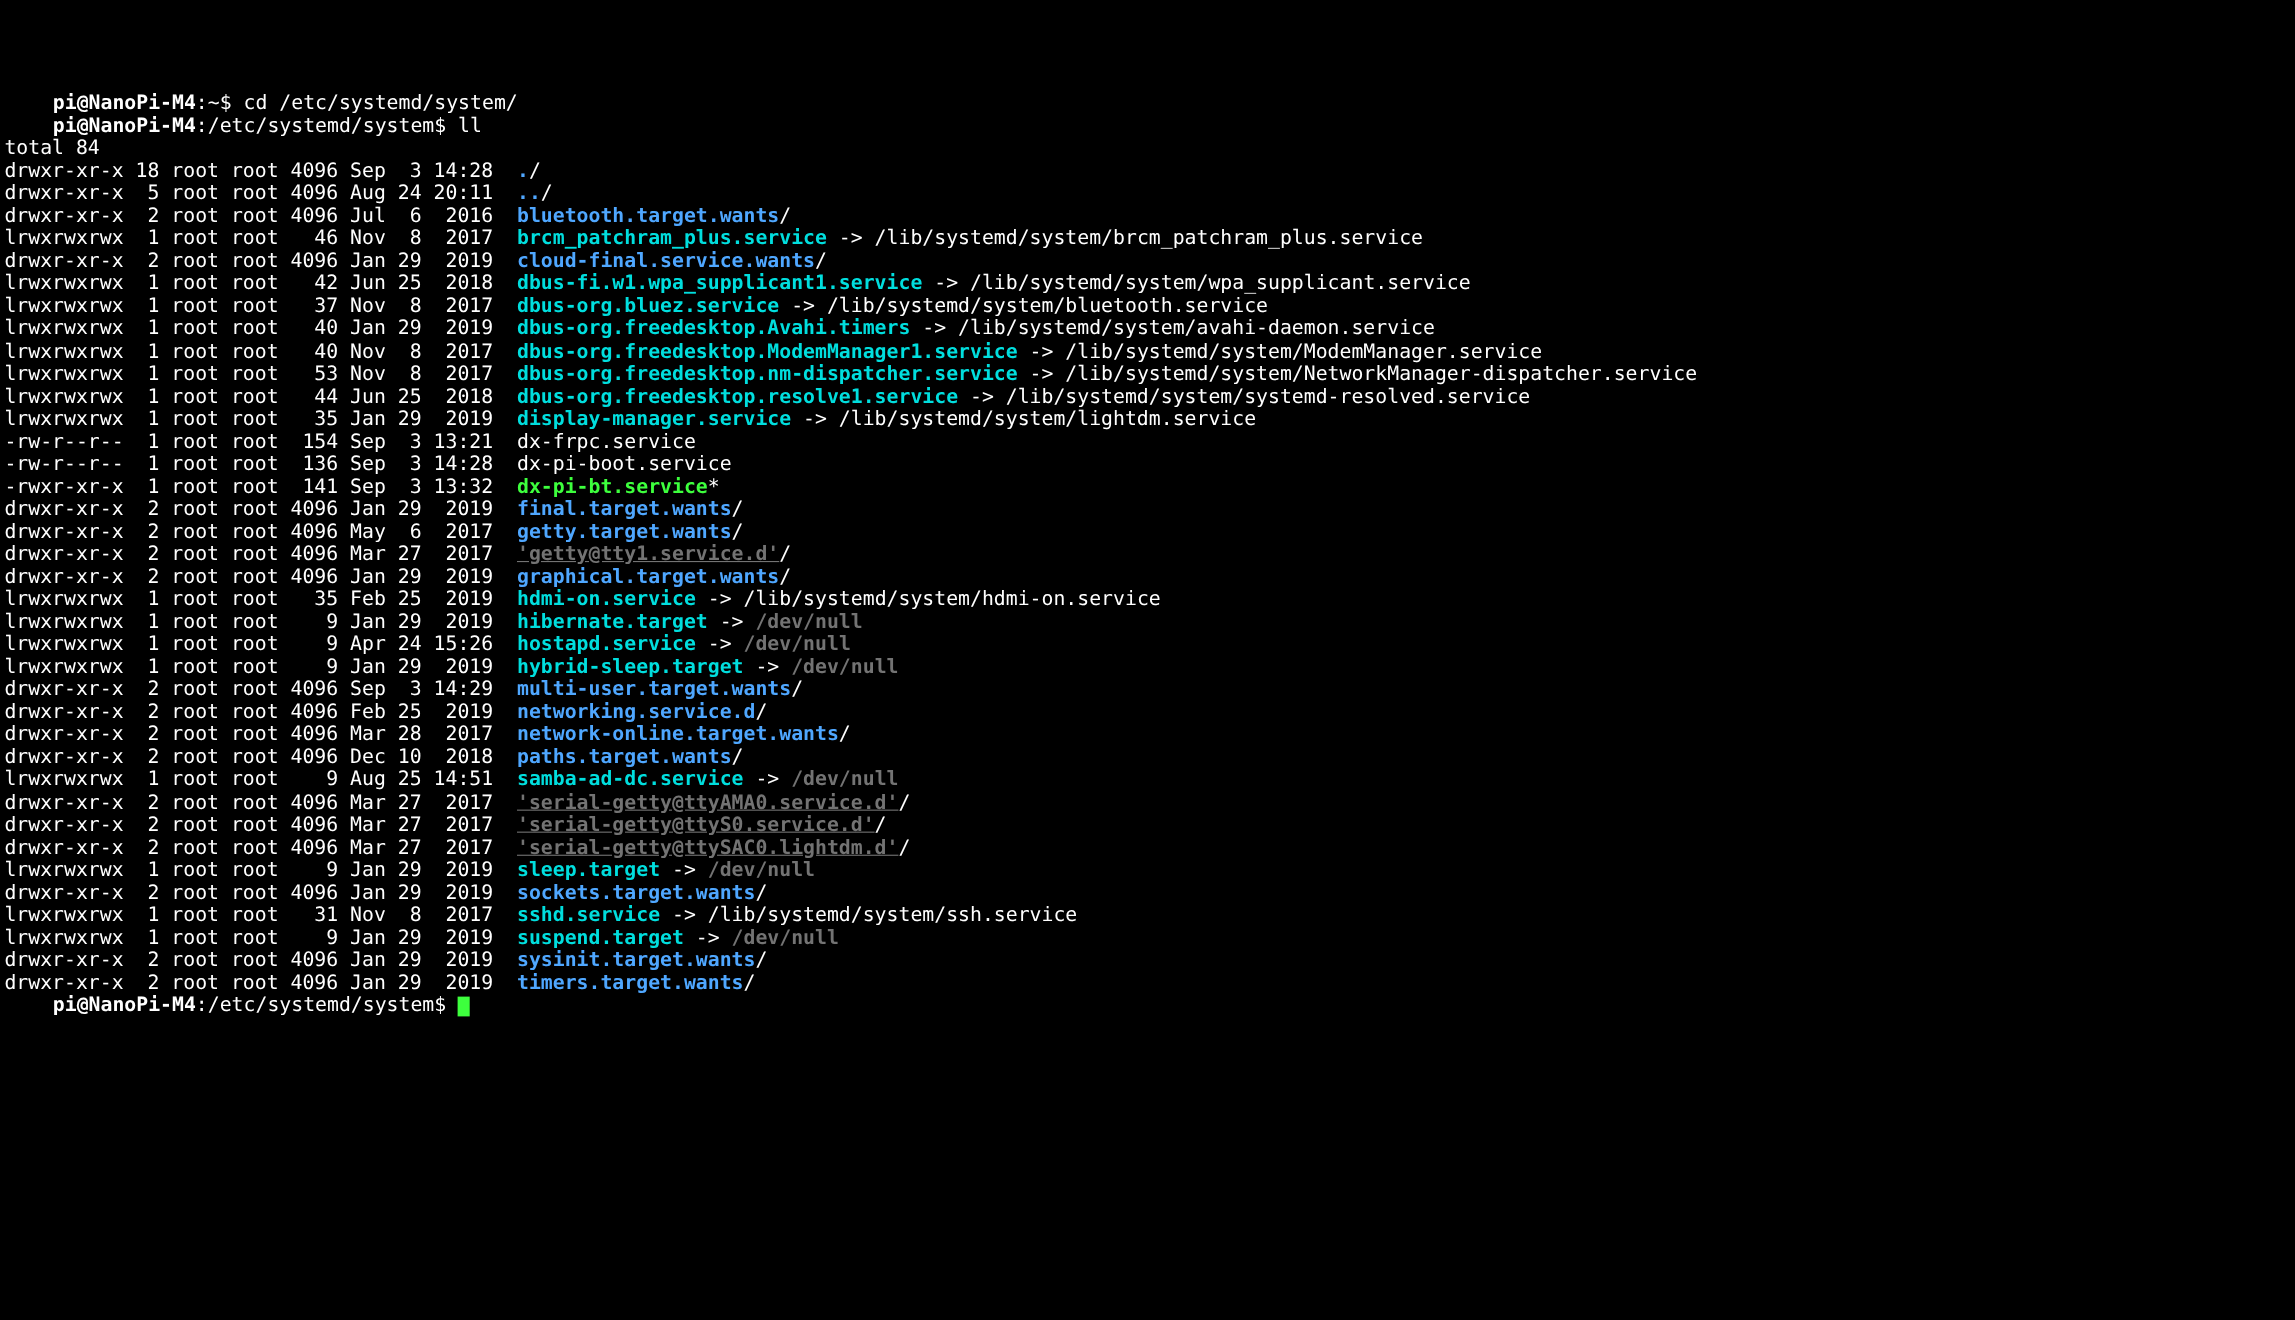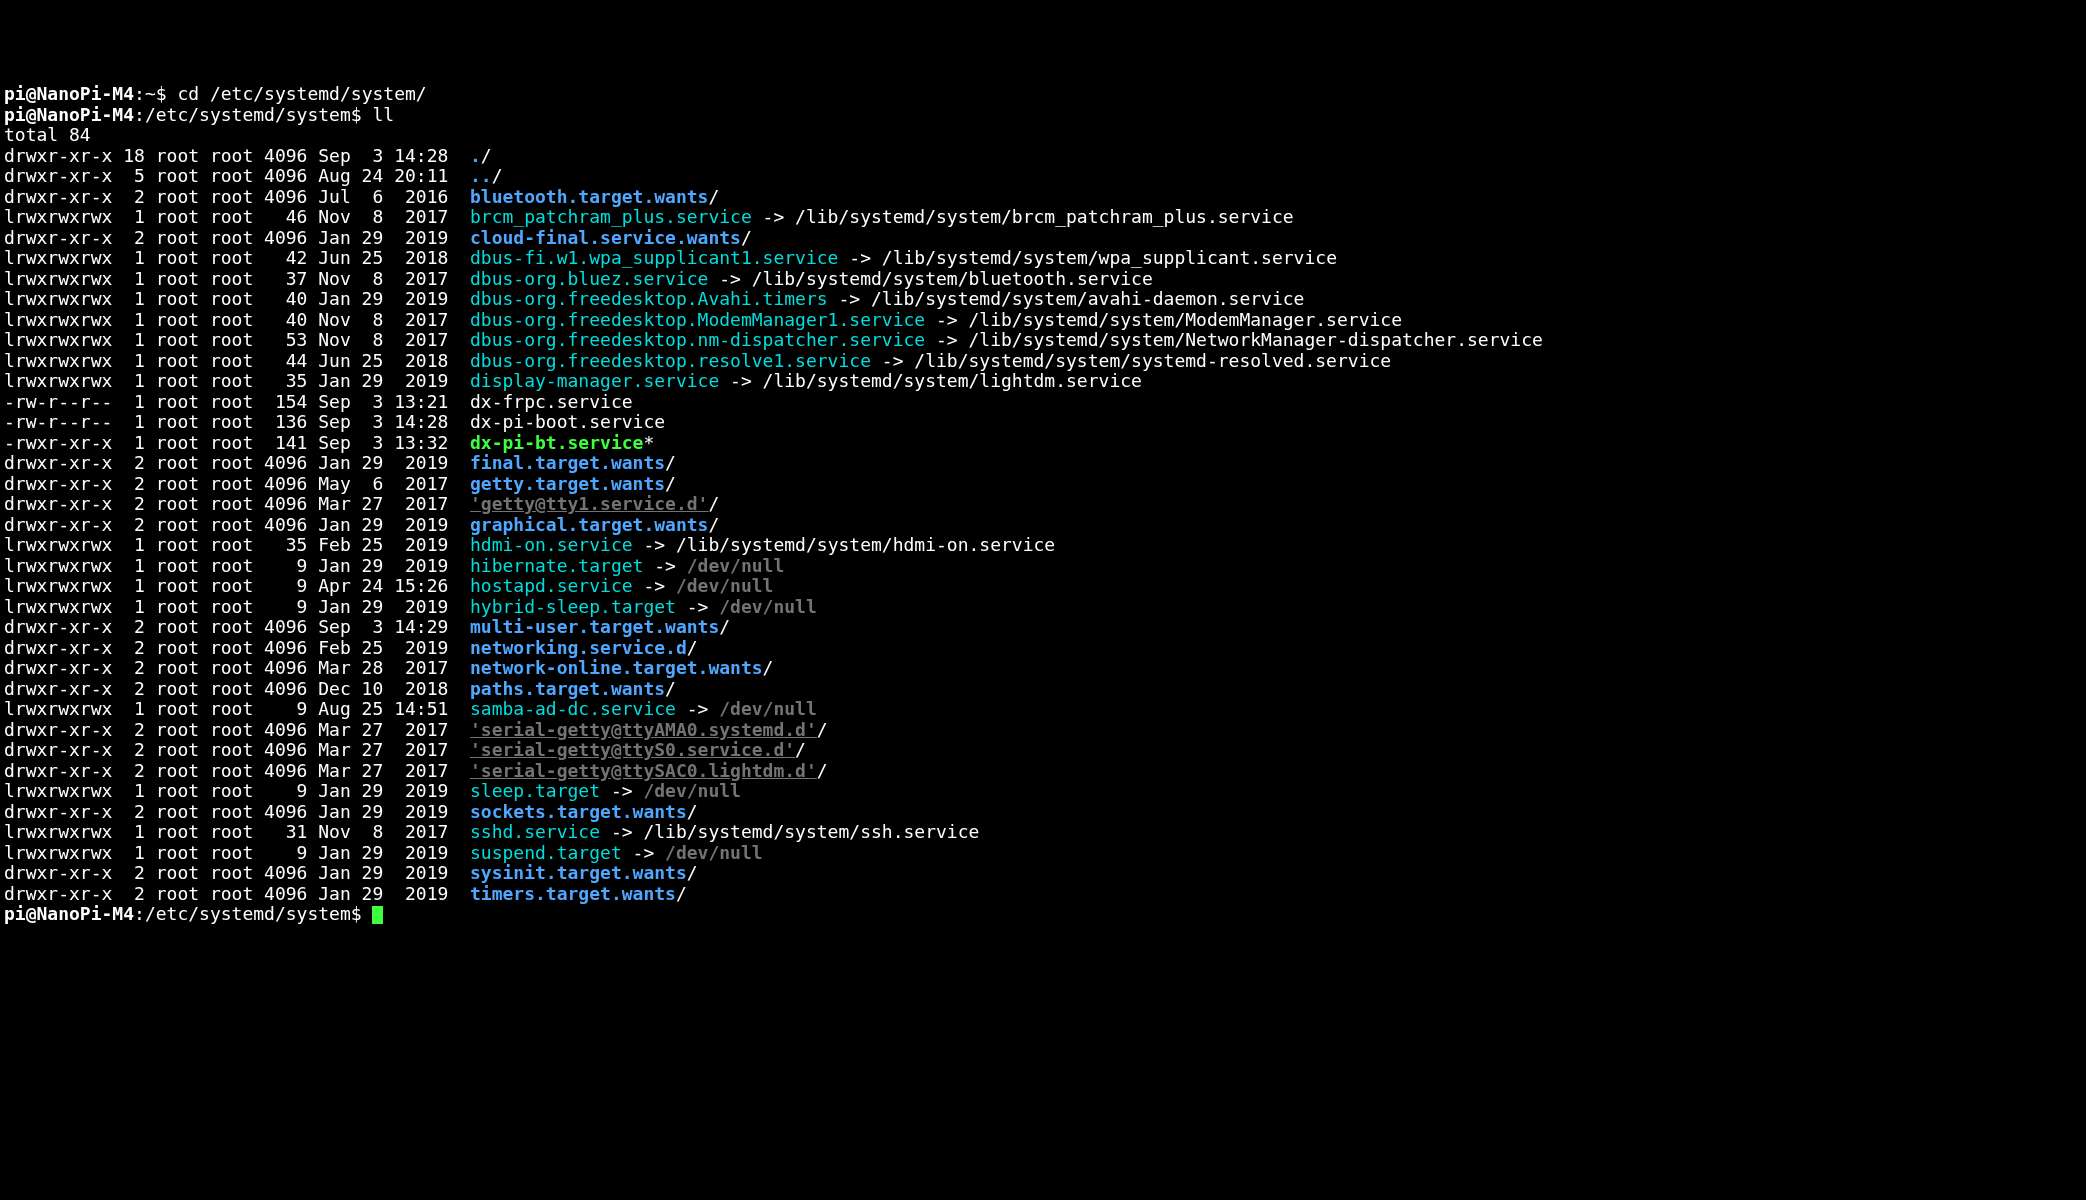--- a/index.html
+++ b/index.html
@@ -5,23 +5,23 @@
 body {
   background: #000;
   color: #fff;
   font-family: "Menlo", "Consolas", "DejaVu Sans Mono", monospace;
   font-size: 18px;
   line-height: 20.5px;
   margin: 0;
   padding: 2px 4px;
   white-space: pre;
 }
-.bold { font-weight: bold; }
+.bold { font-weight: bold; margin-left: 44px; }
 .dir  { color: #4fa7ff; font-weight: bold; }
-.link { color: #00dede; font-weight: normal; }
+.link { color: #00dede; font-weight: bold; }
 .exe  { color: #3dff3d; font-weight: bold; }
 .quoted { color: #737373; font-weight: bold; text-decoration: underline; }
 .null { color: #737373; font-weight: bold; }
 .cursor {
   display: inline-block;
   width: 0.6em;
   height: 1em;
   background: #3dff3d;
   vertical-align: text-bottom;
 }
@@ -55,21 +55,21 @@
 <span>drwxr-xr-x  2 root root 4096 Jan 29  2019  <span class="dir">graphical.target.wants</span>/</span>
 <span>lrwxrwxrwx  1 root root   35 Feb 25  2019  <span class="link">hdmi-on.service</span> -&gt; /lib/systemd/system/hdmi-on.service</span>
 <span>lrwxrwxrwx  1 root root    9 Jan 29  2019  <span class="link">hibernate.target</span> -&gt; <span class="null">/dev/null</span></span>
 <span>lrwxrwxrwx  1 root root    9 Apr 24 15:26  <span class="link">hostapd.service</span> -&gt; <span class="null">/dev/null</span></span>
 <span>lrwxrwxrwx  1 root root    9 Jan 29  2019  <span class="link">hybrid-sleep.target</span> -&gt; <span class="null">/dev/null</span></span>
 <span>drwxr-xr-x  2 root root 4096 Sep  3 14:29  <span class="dir">multi-user.target.wants</span>/</span>
 <span>drwxr-xr-x  2 root root 4096 Feb 25  2019  <span class="dir">networking.service.d</span>/</span>
 <span>drwxr-xr-x  2 root root 4096 Mar 28  2017  <span class="dir">network-online.target.wants</span>/</span>
 <span>drwxr-xr-x  2 root root 4096 Dec 10  2018  <span class="dir">paths.target.wants</span>/</span>
 <span>lrwxrwxrwx  1 root root    9 Aug 25 14:51  <span class="link">samba-ad-dc.service</span> -&gt; <span class="null">/dev/null</span></span>
-<span>drwxr-xr-x  2 root root 4096 Mar 27  2017  <span class="quoted">'serial-getty@ttyAMA0.systemd.d'</span>/</span>
+<span>drwxr-xr-x  2 root root 4096 Mar 27  2017  <span class="quoted">'serial-getty@ttyAMA0.service.d'</span>/</span>
 <span>drwxr-xr-x  2 root root 4096 Mar 27  2017  <span class="quoted">'serial-getty@ttyS0.service.d'</span>/</span>
 <span>drwxr-xr-x  2 root root 4096 Mar 27  2017  <span class="quoted">'serial-getty@ttySAC0.lightdm.d'</span>/</span>
 <span>lrwxrwxrwx  1 root root    9 Jan 29  2019  <span class="link">sleep.target</span> -&gt; <span class="null">/dev/null</span></span>
 <span>drwxr-xr-x  2 root root 4096 Jan 29  2019  <span class="dir">sockets.target.wants</span>/</span>
 <span>lrwxrwxrwx  1 root root   31 Nov  8  2017  <span class="link">sshd.service</span> -&gt; /lib/systemd/system/ssh.service</span>
 <span>lrwxrwxrwx  1 root root    9 Jan 29  2019  <span class="link">suspend.target</span> -&gt; <span class="null">/dev/null</span></span>
 <span>drwxr-xr-x  2 root root 4096 Jan 29  2019  <span class="dir">sysinit.target.wants</span>/</span>
 <span>drwxr-xr-x  2 root root 4096 Jan 29  2019  <span class="dir">timers.target.wants</span>/</span>
 <span class="bold">pi@NanoPi-M4</span>:/etc/systemd/system$ <span class="cursor"></span></div>
 

